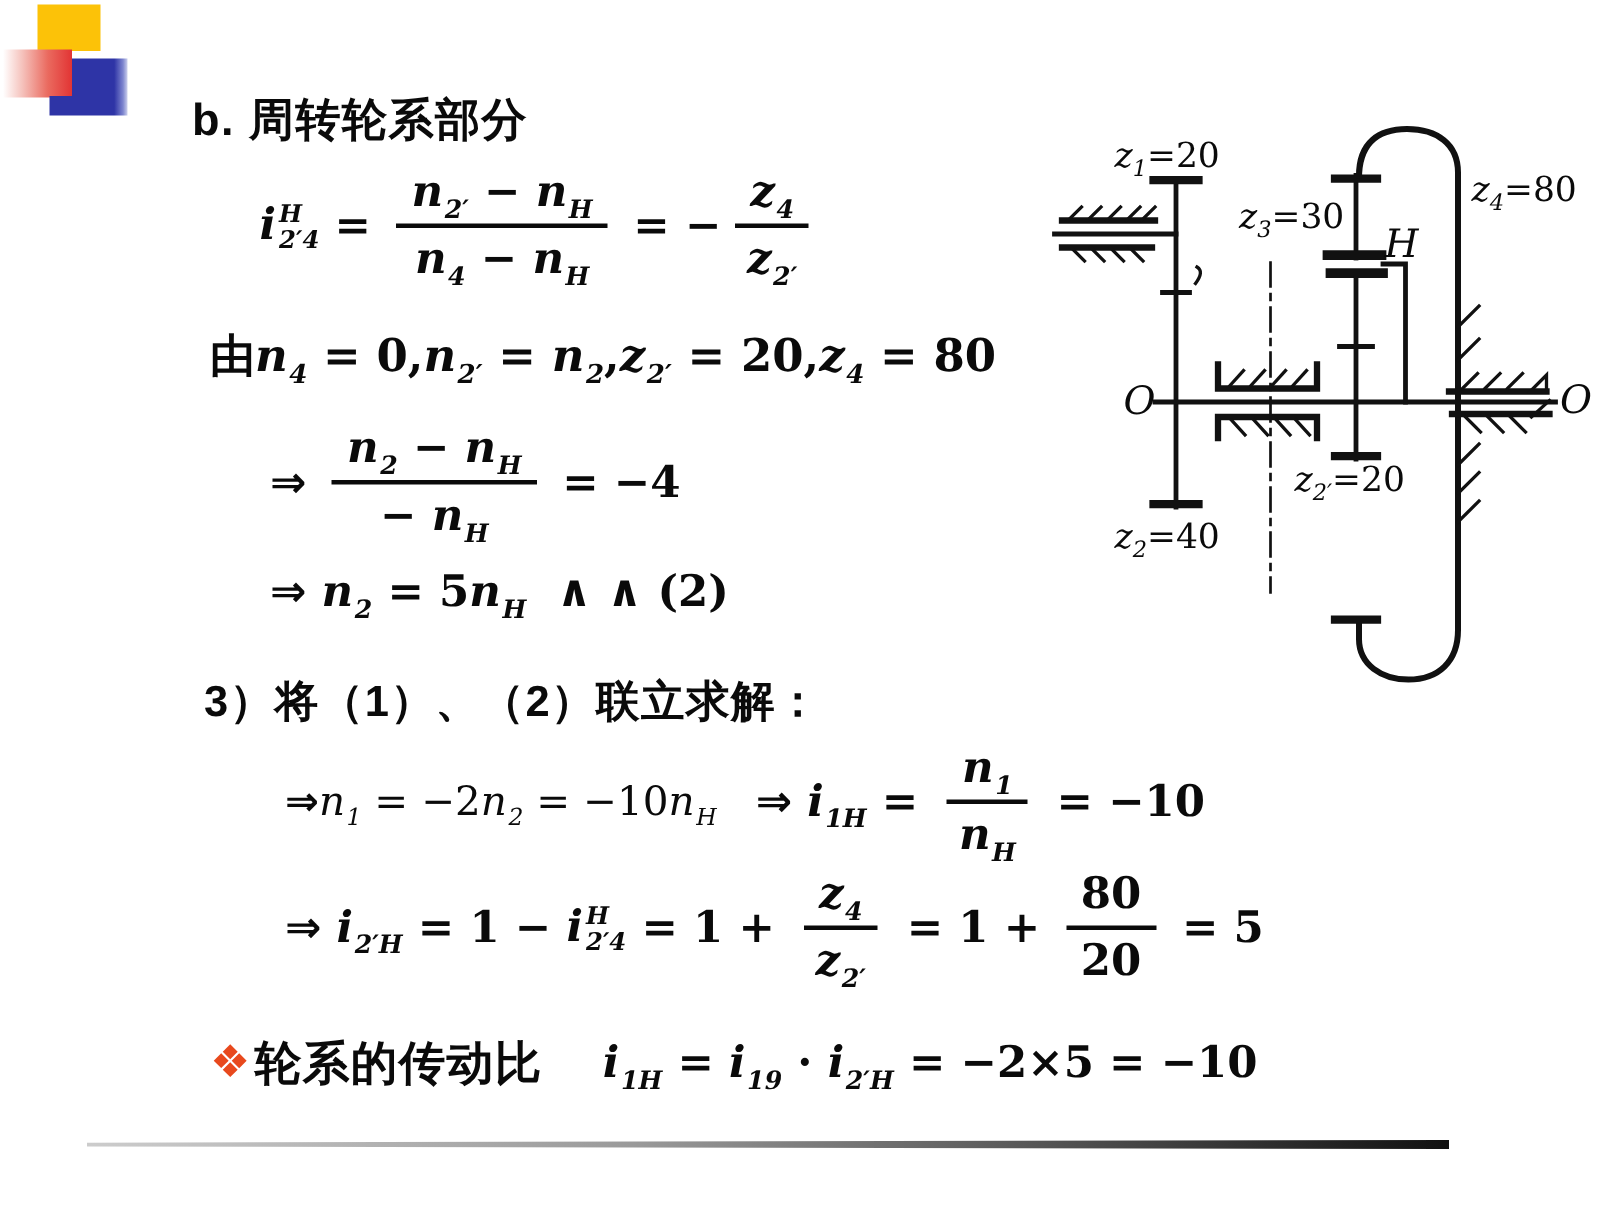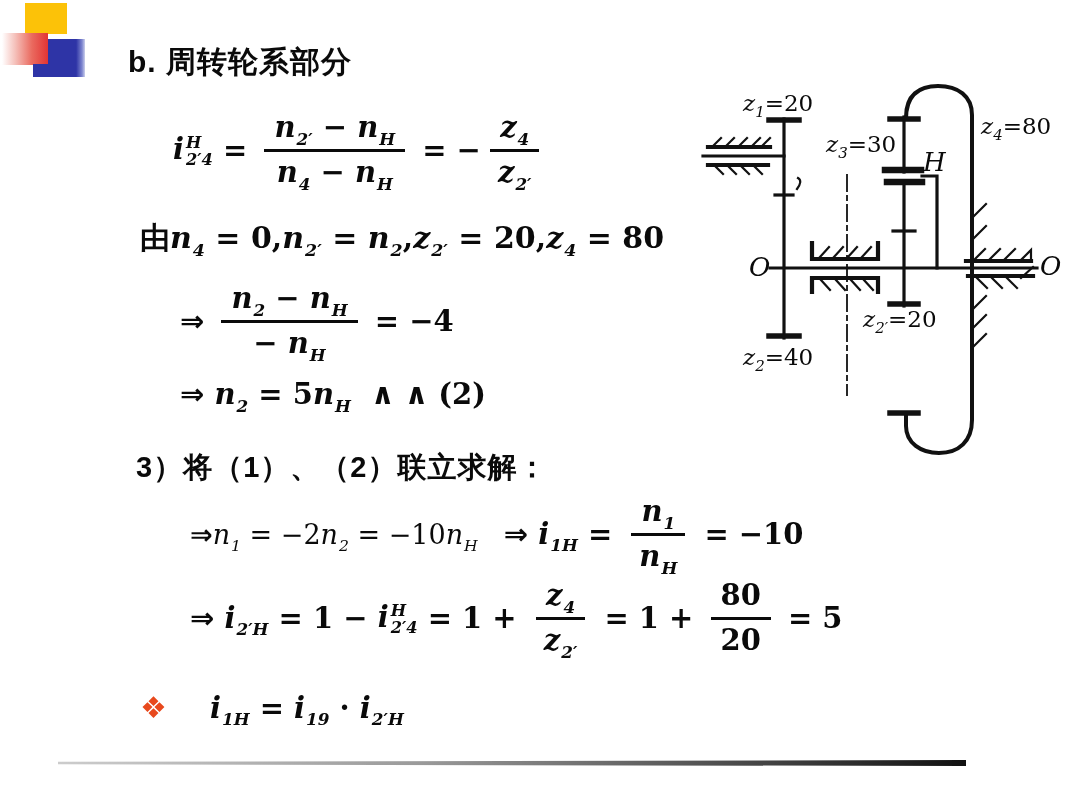--- a/index.html
+++ b/index.html
@@ -10,21 +10,21 @@
   
   .sq{position:absolute;}
   .sq-yellow{left:25px;top:3px;width:42px;height:31px;background:#fcc208;}
   .sq-red{left:2px;top:33px;width:46px;height:32px;
           background:linear-gradient(270deg,#e23434 0%,#ea6a5f 35%,#f5c2bc 72%,#ffffff 100%);}
   .sq-blue{left:48px;top:39px;width:37px;height:38px;
            background:linear-gradient(90deg,#2e34a6 0%,#2e34a6 76%,#7e86cf 92%,#ccd0ec 100%);}
   .sq-blue-tab{left:33px;top:64px;width:15px;height:13px;background:#2e34a6;}
 
   
-  .title{left:128px;top:42px;font-size:30px;font-weight:bold;color:#0a0a0a;letter-spacing:1px;}
+  .title{left:128px;top:60px;font-size:30px;font-weight:bold;color:#0a0a0a;letter-spacing:1px;}
   .section3{left:136px;top:448px;font-size:29px;font-weight:bold;color:#0a0a0a;letter-spacing:1px;}
 
   
   .mrow{position:absolute;display:flex;align-items:center;white-space:pre;
         font-family:"DejaVu Serif","Liberation Serif",serif;font-weight:bold;
         font-size:29px;line-height:1.15;color:#0a0a0a;}
   .mrow .mt{font-style:normal;}
   .mrow .mi{font-style:italic;}
   .mg{display:inline-block;}
   .msub{font-size:0.58em;font-style:italic;position:relative;top:0.45em;margin-left:1px;}
@@ -92,21 +92,22 @@
 
 <div id="row-solve1" class="mrow">
   <span class="light"><span class="mt arr">⇒</span><span class="mg"><span class="mi">n</span><span class="msub">1</span></span><span class="mt"> = −2</span><span class="mg"><span class="mi">n</span><span class="msub">2</span></span><span class="mt"> = −10</span><span class="mg"><span class="mi">n</span><span class="msub">H</span></span></span>
   <span class="bold-part"><span class="mt arr">⇒ </span><span class="mg"><span class="mi">i</span><span class="msub">1H</span></span><span class="mt"> = </span><span class="frac"><span class="num"><span class="mg"><span class="mi">n</span><span class="msub">1</span></span></span><span class="den"><span class="mg"><span class="mi">n</span><span class="msub">H</span></span></span></span><span class="mt"> = −10</span></span>
 </div>
 
 <div id="row-solve2" class="mrow"><span class="mt arr">⇒ </span><span class="mg"><span class="mi">i</span><span class="msub">2′H</span></span><span class="mt"> = 1 − </span><span class="mg"><span class="mi">i</span><span class="ss"><span>H</span><span>2′4</span></span></span><span class="mt"> = 1 + </span><span class="frac"><span class="num"><span class="mg"><span class="mi">z</span><span class="msub">4</span></span></span><span class="den"><span class="mg"><span class="mi">z</span><span class="msub">2′</span></span></span></span><span class="mt"> = 1 + </span><span class="frac"><span class="num"><span class="mt">80</span></span><span class="den"><span class="mt">20</span></span></span><span class="mt"> = 5</span></div>
 
 <div id="row-concl" class="mrow">
   <span class="bullet">❖</span>
-  <span class="mrow-inline"><span class="mg"><span class="mi">i</span><span class="msub">1H</span></span><span class="mt"> = </span><span class="mg"><span class="mi">i</span><span class="msub">19</span></span><span class="mt"> · </span><span class="mg"><span class="mi">i</span><span class="msub">2′H</span></span></span>
+  <span class="concl-label cjk">轮系的传动比</span>
+  <span class="mrow-inline"><span class="mg"><span class="mi">i</span><span class="msub">1H</span></span><span class="mt"> = </span><span class="mg"><span class="mi">i</span><span class="msub">19</span></span><span class="mt"> · </span><span class="mg"><span class="mi">i</span><span class="msub">2′H</span></span><span class="mt"> = −2×5 = −10</span></span>
 </div>
 
 <div class="abs divider"></div>
 
 <svg id="diagram" class="abs" viewBox="0 0 385 395">
   <g>
     <line class="dln" x1="89" y1="37" x2="89" y2="256"></line>
     <line class="dth" x1="74" y1="38" x2="104" y2="38"></line>
     <line class="dth" x1="74" y1="254" x2="104" y2="254"></line>
     <line class="dln" x1="80" y1="113" x2="98" y2="113"></line>

